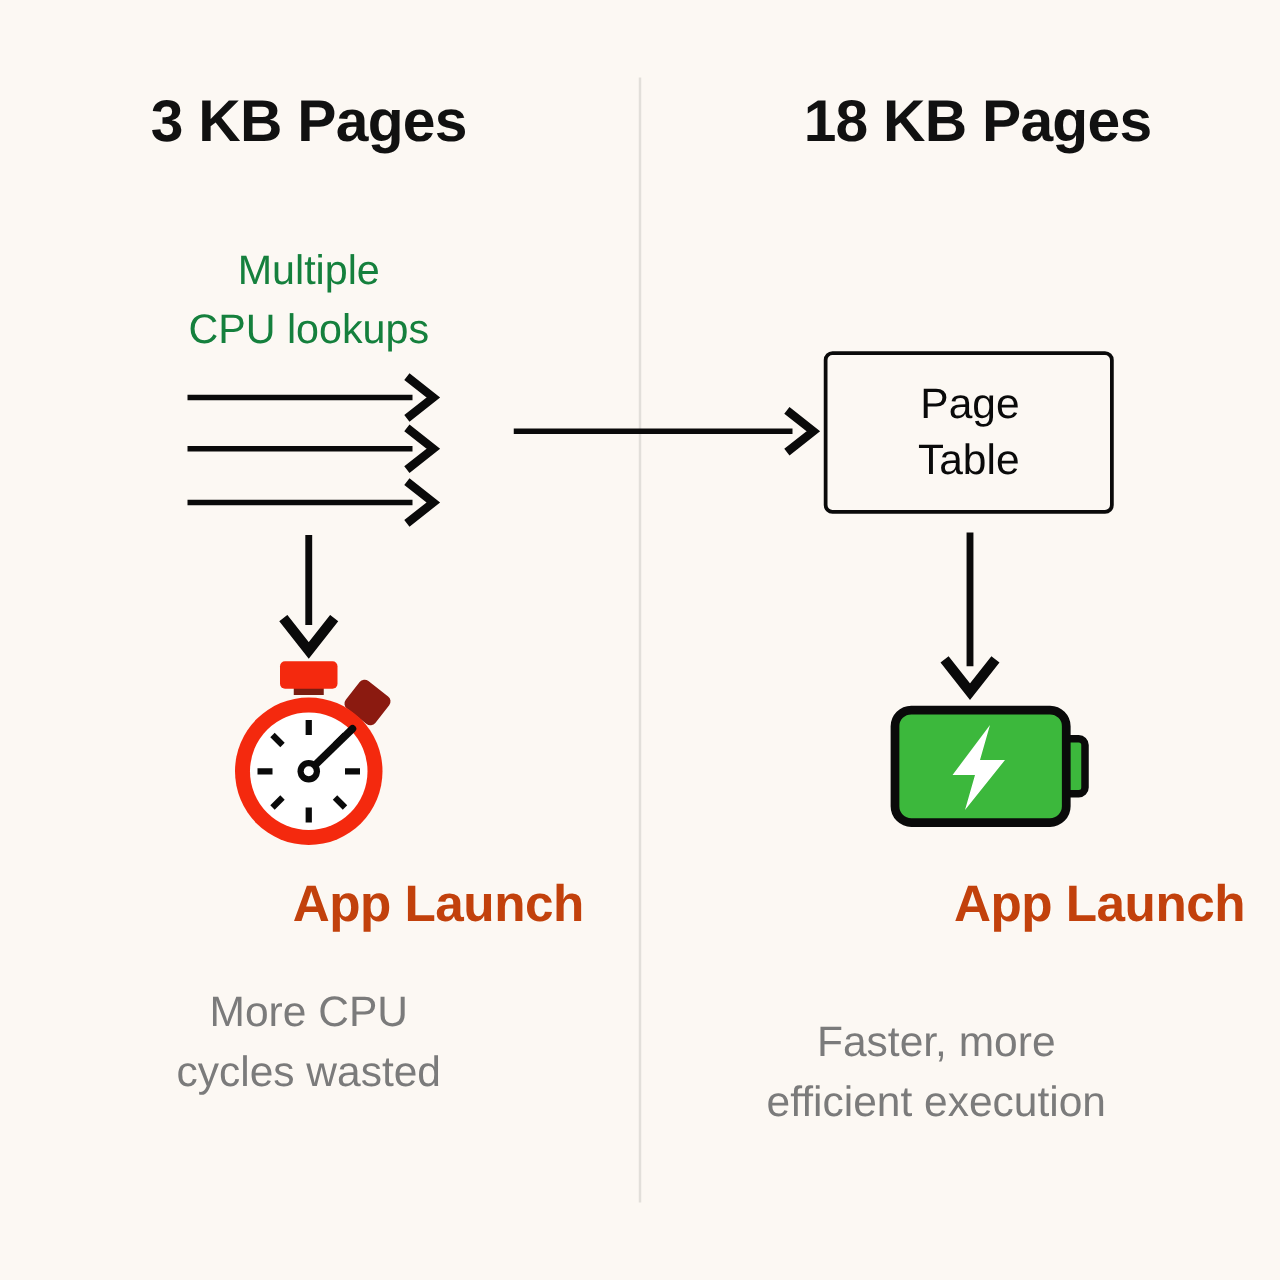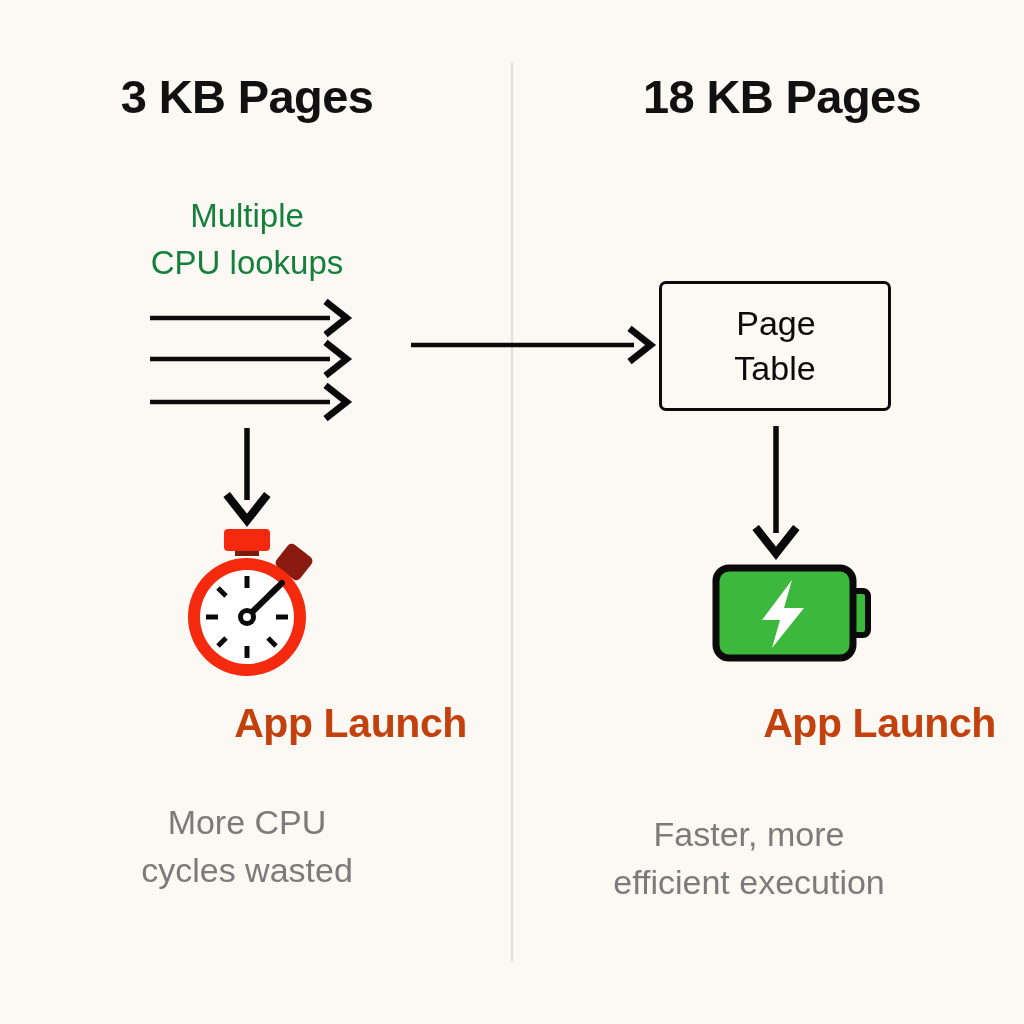--- a/index.html
+++ b/index.html
@@ -208,18 +208,18 @@
     <rect x="142" y="33" width="20" height="44" rx="5" fill="#3CB83C" stroke="#0A0A0A" stroke-width="6"></rect>
 
     <rect x="10" y="10" width="137" height="90" rx="13" fill="#3CB83C" stroke="#0A0A0A" stroke-width="7"></rect>
 
     <path d="M 86 22 L 56 62 L 74 62 L 66 90 L 98 50 L 78 50 Z" fill="#FFFFFF"></path>
   </svg>
 
   <div class="abs outcome-title" id="outcome-title-left">App Launch</div>
   <div class="abs outcome-title" id="outcome-title-right">App Launch</div>
 
-  <div class="abs outcome-sub" id="outcome-sub-left" style="white-space: pre-line; margin-top: 12px;">More CPU
+  <div class="abs outcome-sub" id="outcome-sub-left" style="white-space: pre-line;">More CPU
 cycles wasted</div>
   <div class="abs outcome-sub" id="outcome-sub-right" style="white-space: pre-line;">Faster, more
 efficient execution</div>
 
 </div>
 
 </body></html>

